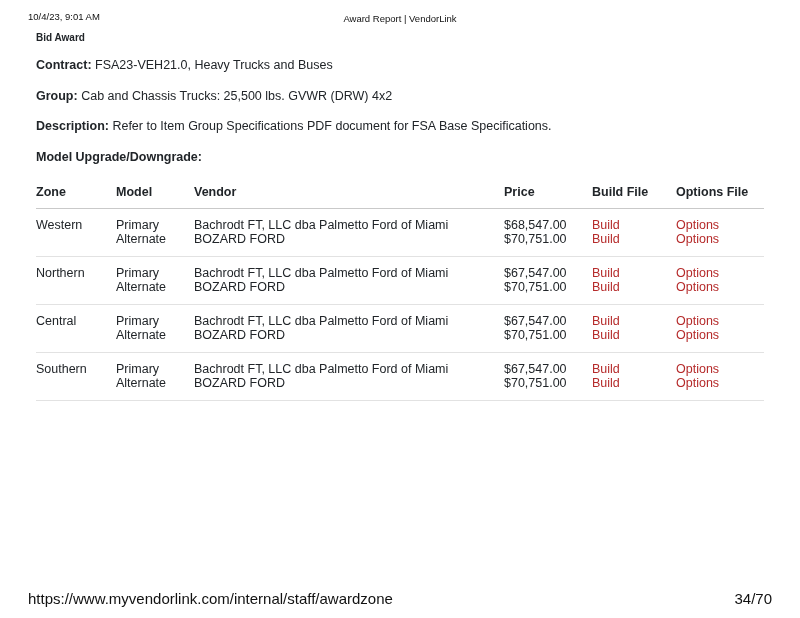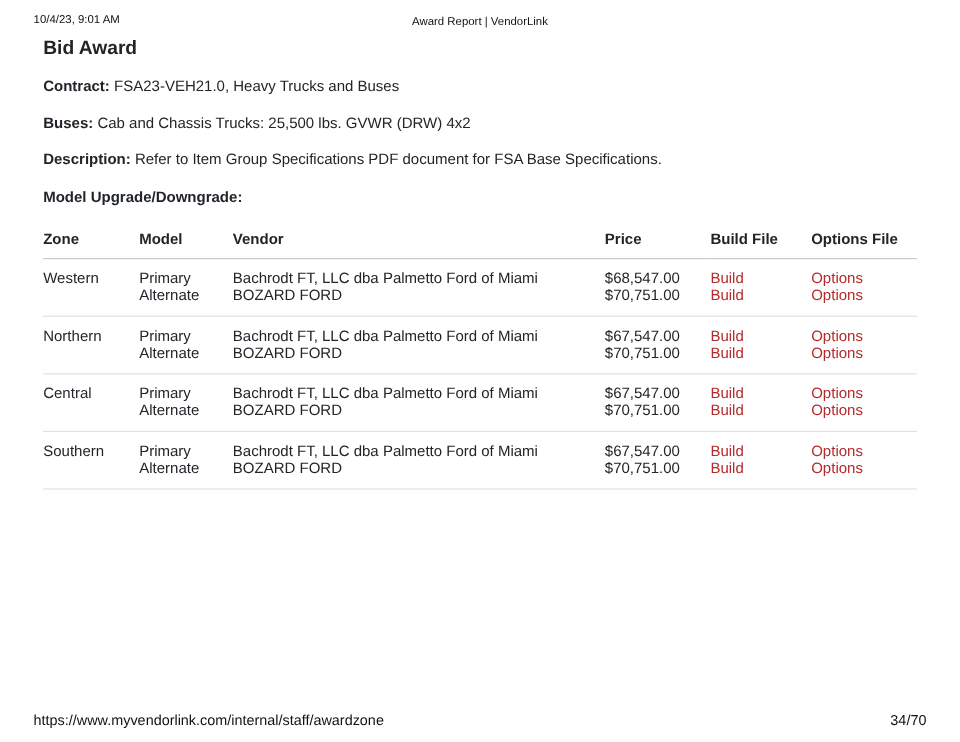--- a/index.html
+++ b/index.html
@@ -26,29 +26,29 @@
     position: absolute;
     left: 0; right: 0; top: 14px;
     text-align: center;
   }
   .print-footer {
     position: absolute;
     left: 0; right: 0; bottom: 12px;
     display: flex;
     justify-content: space-between;
     padding: 0 28px;
-    font-size: 12px;
+    font-size: 15px;
     line-height: 1;
     color: #111111;
   }
 
   
   .content { padding: 8px 36px 0 36px; }
   .page-title {
-    font-size: 16px;
+    font-size: 10px;
     font-weight: 700;
     margin: 2px 0 0 0;
   }
   .field {
     margin: 15.5px 0 0 0;
     font-size: 12.5px;
     line-height: 1.2;
   }
   .field b { font-weight: 700; }
   .section-heading {
@@ -101,21 +101,21 @@
 
 <div class="print-header">
   <span>10/4/23, 9:01 AM</span>
   <span class="ph-title">Award Report | VendorLink</span>
 </div>
 
 <div class="content">
   <h1 class="page-title">Bid Award</h1>
 
   <p class="field"><b>Contract:</b> <span>FSA23-VEH21.0, Heavy Trucks and Buses</span></p>
-  <p class="field"><b>Buses:</b> <span>Cab and Chassis Trucks: 25,500 lbs. GVWR (DRW) 4x2</span></p>
+  <p class="field"><b>Group:</b> <span>Cab and Chassis Trucks: 25,500 lbs. GVWR (DRW) 4x2</span></p>
   <p class="field"><b>Description:</b> <span>Refer to Item Group Specifications PDF document for FSA Base Specifications.</span></p>
 
   <p class="section-heading">Model Upgrade/Downgrade:</p>
 
   <table class="award">
     <colgroup>
       <col class="c-zone">
         <col class="c-rank">
         <col class="c-vendor">
         <col class="c-price">

